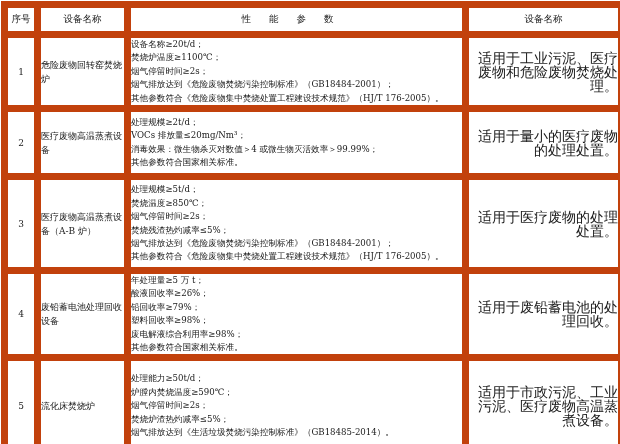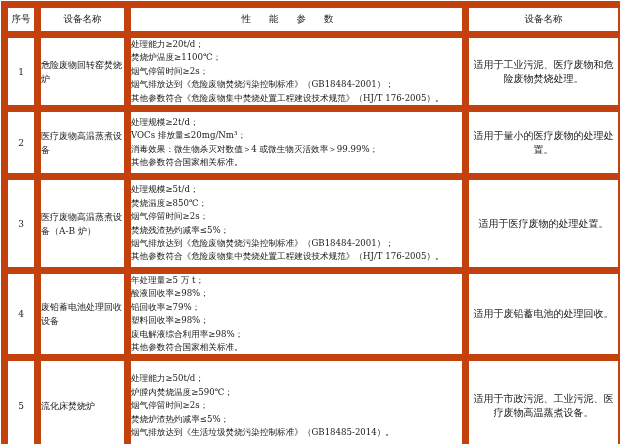--- a/index.html
+++ b/index.html
@@ -4,21 +4,21 @@
 <style>
   html, body { margin:0; padding:0; background:#ffffff; }
   body { width:620px; height:444px; overflow:hidden; font-family:"DejaVu Serif","Liberation Serif",serif; color:#1a1a1a; }
   table.spec { position:absolute; left:1px; top:1px; width:617px; border-collapse:collapse; table-layout:fixed; border:2px solid #222; }
   table.spec th, table.spec td { border:7px solid #c2410c; padding:0; vertical-align:middle; }
   table.spec th { font-family:"DejaVu Sans","Liberation Sans",sans-serif; font-weight:normal; font-size:9.5px; height:23px; text-align:center; }
   th.perf { letter-spacing:18px; }
   td.idx { text-align:center; font-size:9px; }
   td.name { text-align:left; font-size:9px; line-height:14px; padding:0 6px; }
   td.params { font-size:8.6px; line-height:13.4px; padding:4px 4px 4px 5px; text-align:left; white-space:nowrap; }
-  td.app { font-size:10px; line-height:14px; padding:0 5px 0 6px; text-align:center; }
+  td.app { font-size:14px; line-height:14px; padding:0 5px 0 6px; text-align:right; }
   .line { display:block; }
 </style>
 </head>
 <body>
 
 <table class="spec">
   <colgroup>
     <col style="width:33px">
     <col style="width:90px">
     <col style="width:338px">
@@ -30,21 +30,21 @@
       <th>设备名称</th>
       <th class="perf">性能参数</th>
       <th>设备名称</th>
     </tr>
   </thead>
   <tbody>
     <tr style="height:70px">
       <td class="idx">1</td>
       <td class="name">危险废物回转窑焚烧炉</td>
       <td class="params">
-        <span class="line">处理能力≥20t/d；</span>
+        <span class="line">设备名称≥20t/d；</span>
         <span class="line">焚烧炉温度≥1100℃；</span>
         <span class="line">烟气停留时间≥2s；</span>
         <span class="line">烟气排放达到《危险废物焚烧污染控制标准》（GB18484-2001）；</span>
         <span class="line">其他参数符合《危险废物集中焚烧处置工程建设技术规范》（HJ/T 176-2005）。</span>
       </td>
       <td class="app">适用于工业污泥、医疗废物和危险废物焚烧处理。</td>
     </tr>
     <tr style="height:68px">
       <td class="idx">2</td>
       <td class="name">医疗废物高温蒸煮设备</td>
@@ -67,21 +67,21 @@
         <span class="line">烟气排放达到《危险废物焚烧污染控制标准》（GB18484-2001）；</span>
         <span class="line">其他参数符合《危险废物集中焚烧处置工程建设技术规范》（HJ/T 176-2005）。</span>
       </td>
       <td class="app">适用于医疗废物的处理处置。</td>
     </tr>
     <tr style="height:86px">
       <td class="idx">4</td>
       <td class="name">废铅蓄电池处理回收设备</td>
       <td class="params">
         <span class="line">年处理量≥5 万 t；</span>
-        <span class="line">酸液回收率≥98%；</span>
+        <span class="line">酸液回收率≥26%；</span>
         <span class="line">铅回收率≥79%；</span>
         <span class="line">塑料回收率≥98%；</span>
         <span class="line">废电解液综合利用率≥98%；</span>
         <span class="line">其他参数符合国家相关标准。</span>
       </td>
       <td class="app">适用于废铅蓄电池的处理回收。</td>
     </tr>
     <tr style="height:96px">
       <td class="idx">5</td>
       <td class="name">流化床焚烧炉</td>

